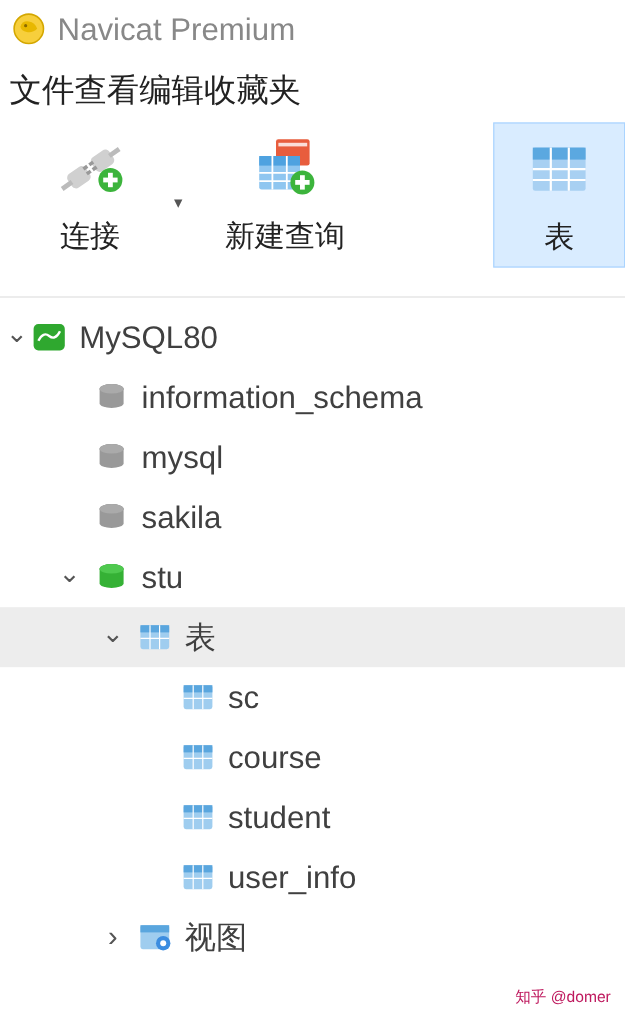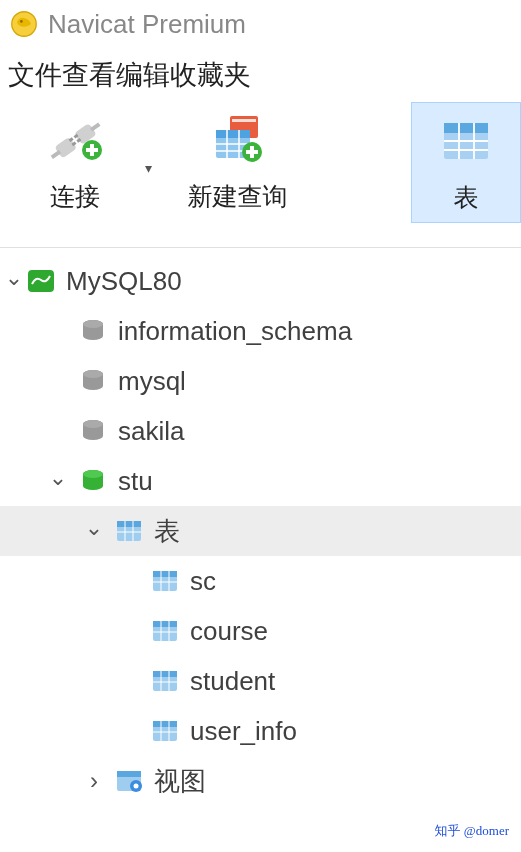--- a/index.html
+++ b/index.html
@@ -128,22 +128,21 @@
     .indent-1 .expander { width: 40px; }
     .indent-2 .expander { width: 40px; }
     .indent-3 .expander { width: 40px; }
     
     
     .watermark {
       position: absolute;
       bottom: 12px;
       right: 12px;
       font-size: 13px;
-      color: #1d4ed8;
-      font-family: Liberation Serif, serif;
+      color: #be185d;
     }
   </style>
 </head>
 <body>
 
 <div class="title-bar">
   <span class="app-logo">
     <svg viewBox="0 0 32 32">
       <circle cx="16" cy="16" r="14" fill="#f7cf3c" stroke="#d4a700" stroke-width="1.5"></circle>
       <path d="M8 14 Q10 8 16 9 Q22 10 24 16 Q20 20 14 19 Q9 18 8 14 Z" fill="#e8b800"></path>

